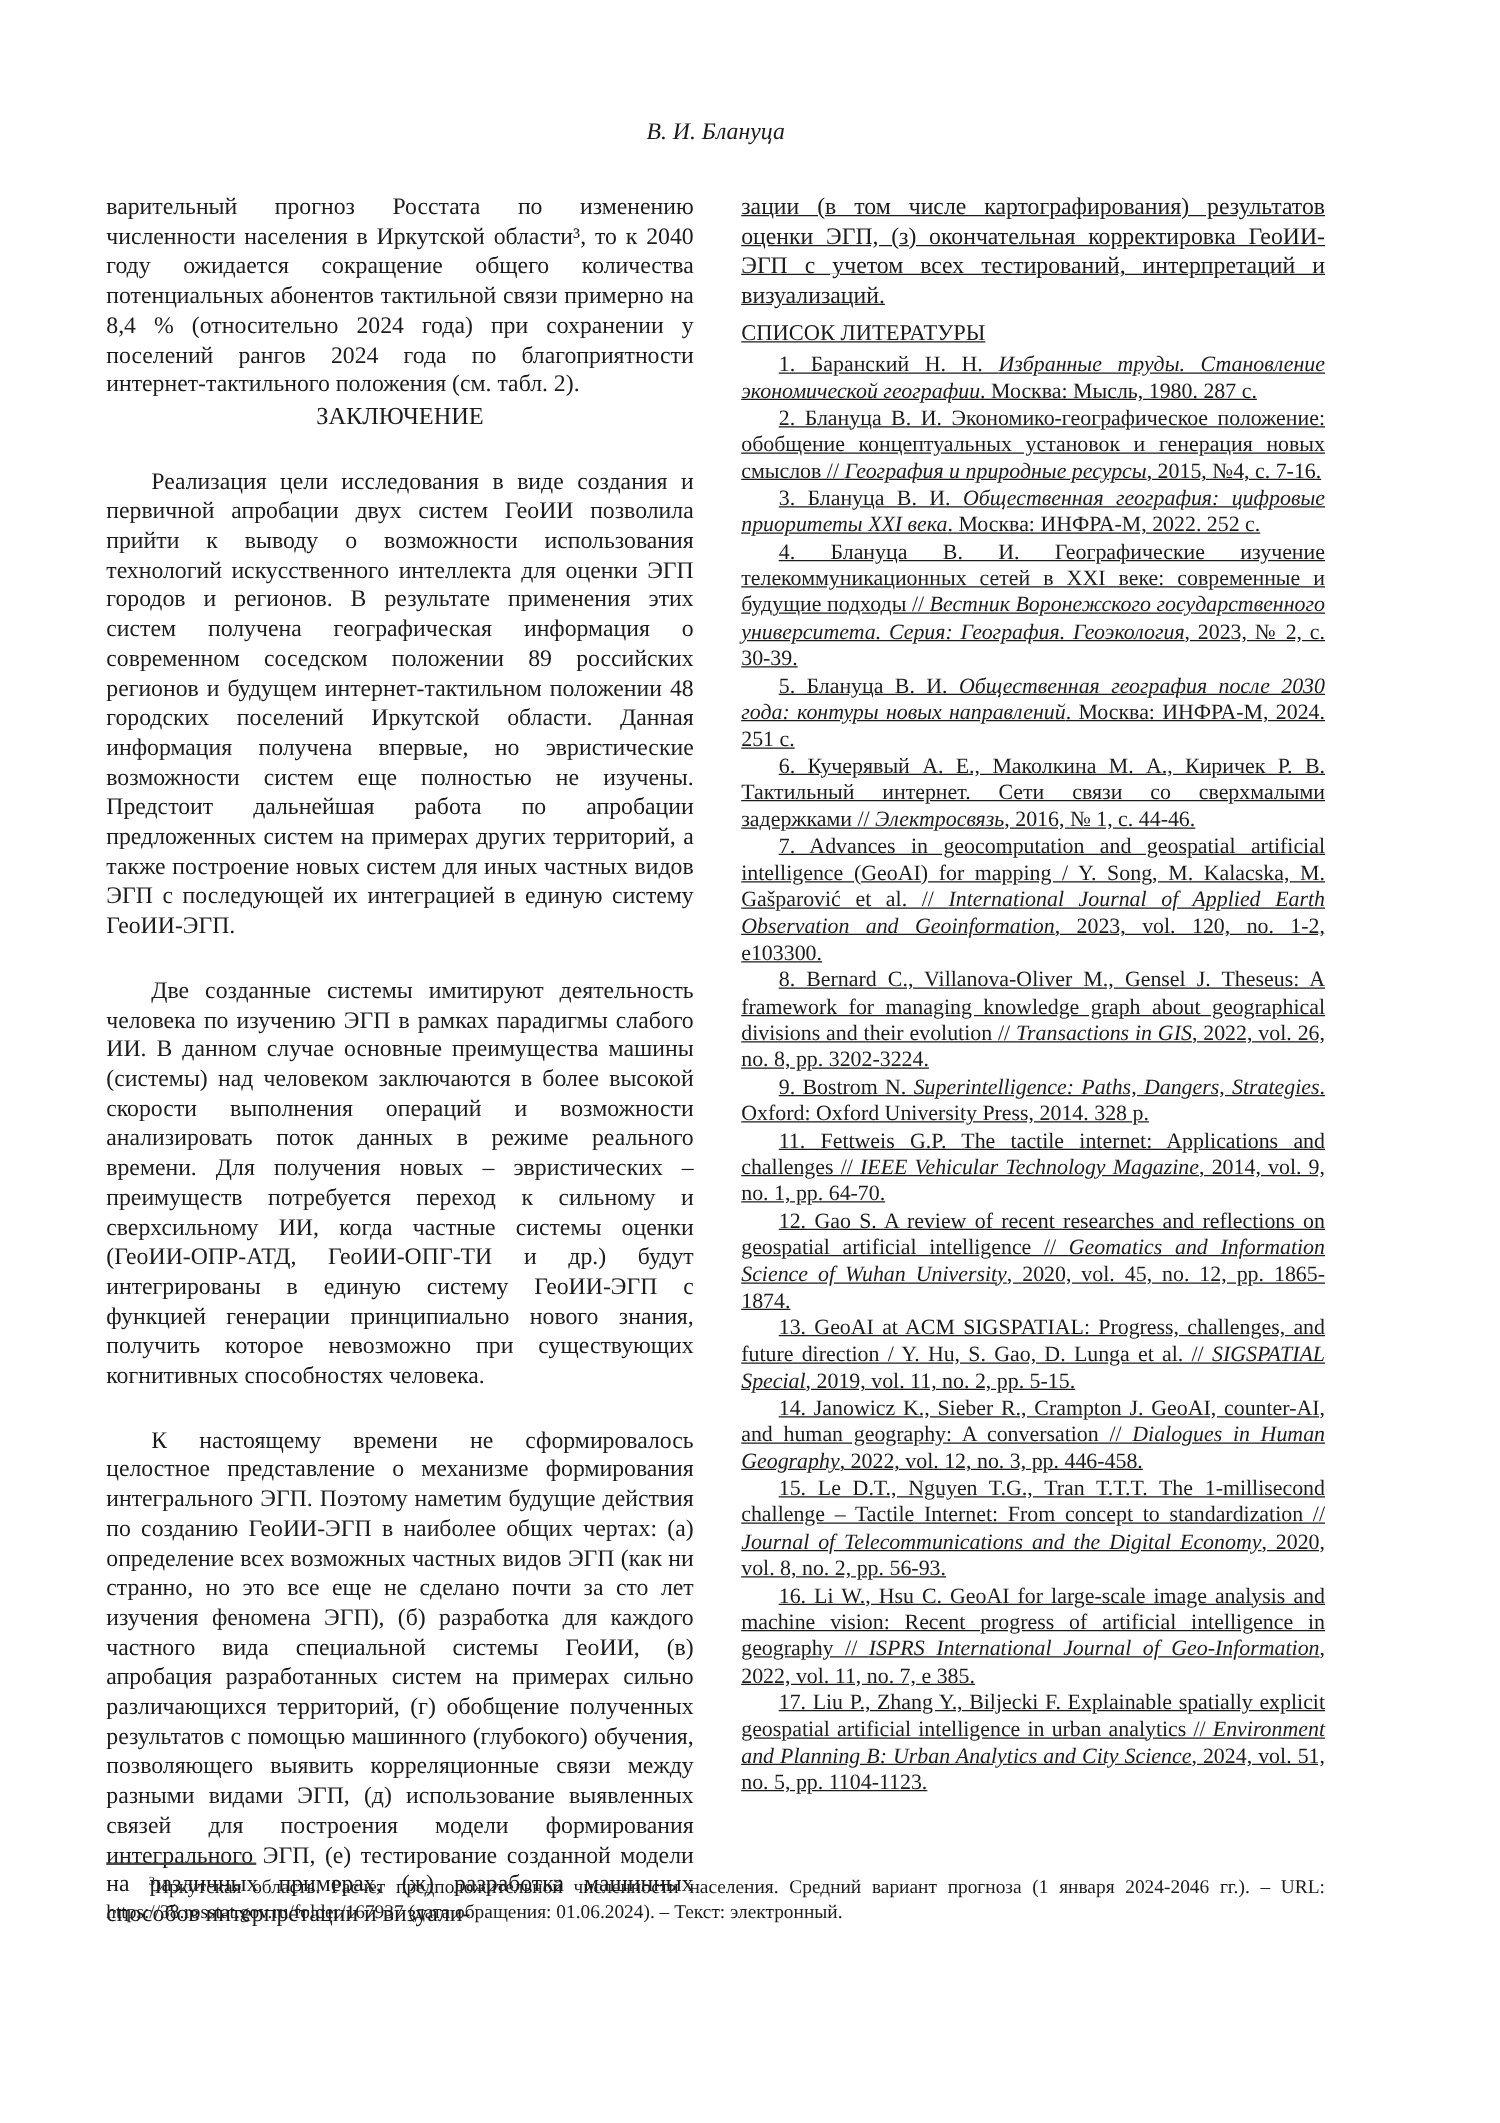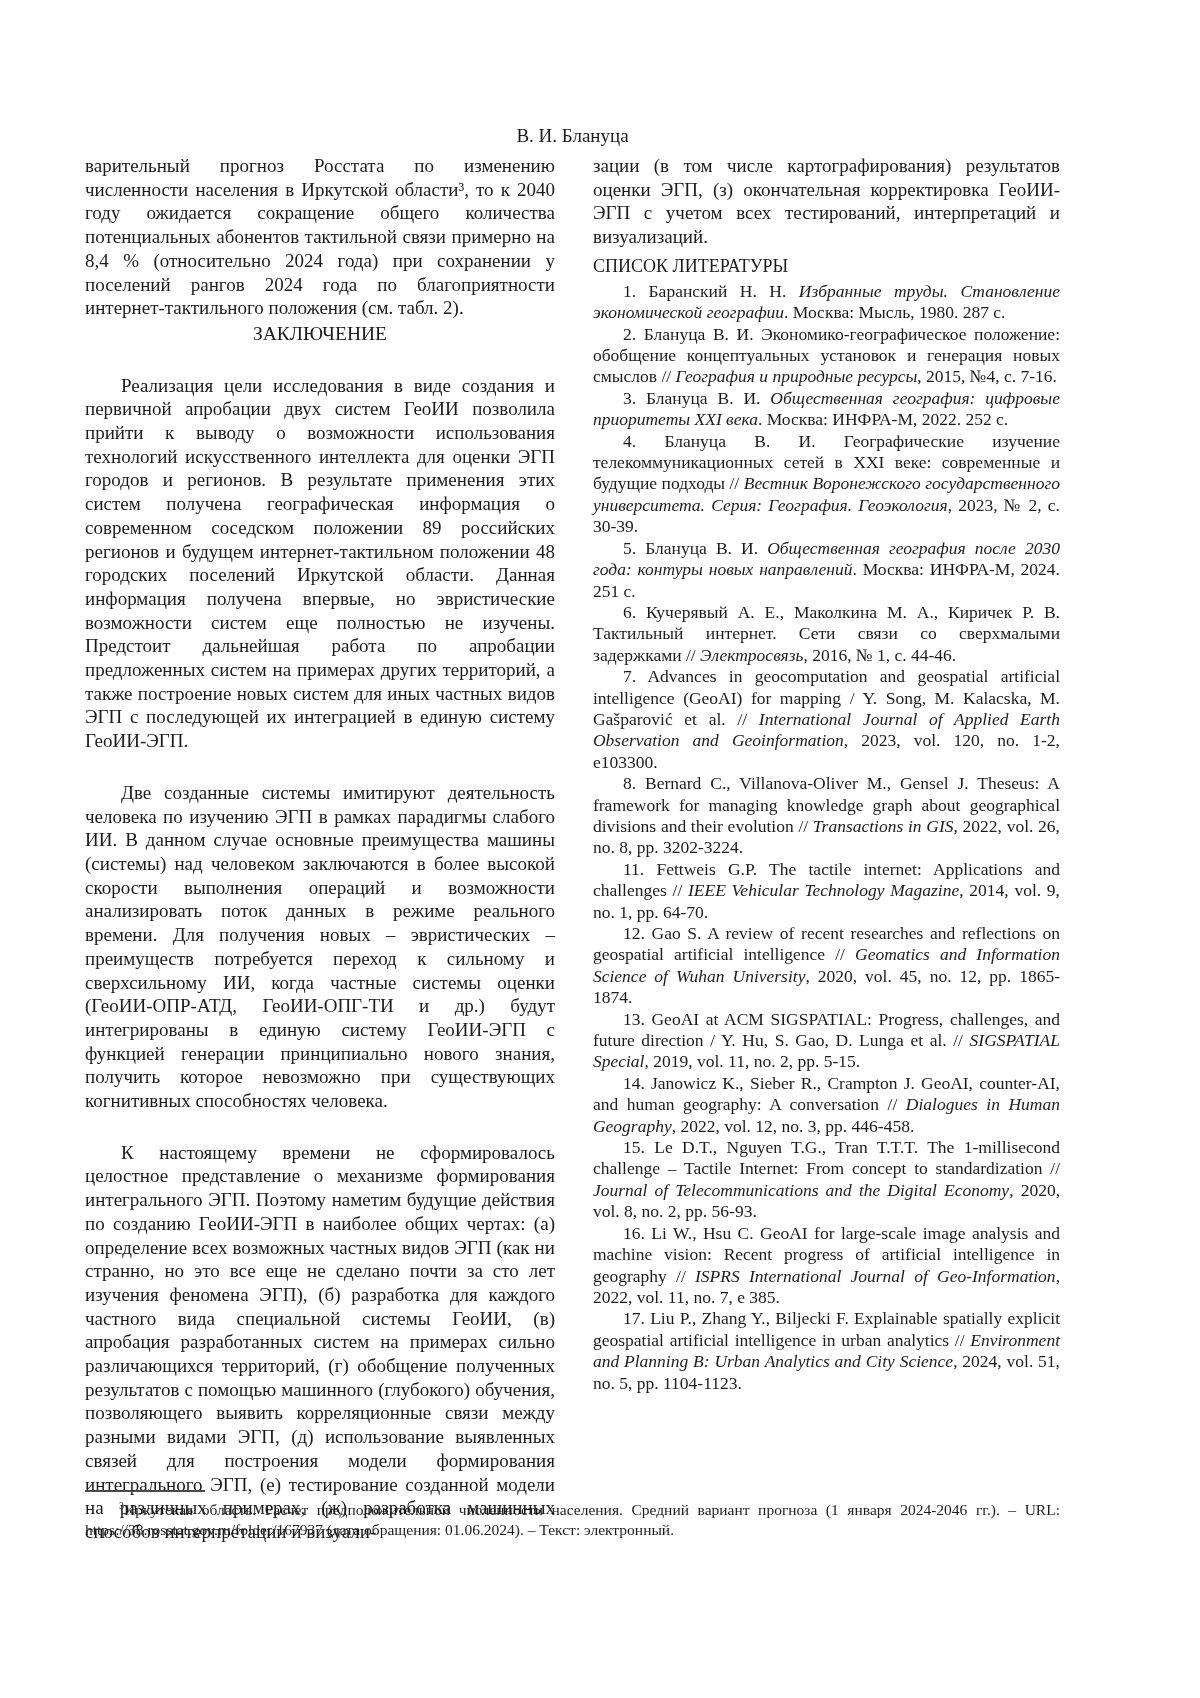--- a/index.html
+++ b/index.html
@@ -5,29 +5,29 @@
   html,body{margin:0;padding:0;background:#ffffff;}
   .page{
     position:relative;
     width:1200px;height:1698px;
     background:#ffffff;
     font-family:"Liberation Serif", serif;
     color:#1c1c1c;
     overflow:hidden;
   }
   .running-head{
-    position:absolute;left:85px;top:124px;width:975px;
-    text-align:center;font-size:19px;line-height:24px;
+    position:absolute;left:85px;top:94px;width:975px;
+    text-align:center;font-style:italic;font-size:19px;line-height:24px;
   }
   .columns{
     position:absolute;left:85px;top:154px;width:975px;
     display:flex;gap:38px;
   }
   .col-left{width:478px;}
-  .col-right{width:475px;}
+  .col-right{width:475px;text-decoration:underline;}
   p{margin:0;}
   .body-par{
     font-size:19px;line-height:23.7px;text-align:justify;
     hyphens:auto;-webkit-hyphens:auto;
   }
   .indent{text-indent:36px;margin-top:28px;}
   .section-heading{
     font-size:19.5px;line-height:23.7px;font-weight:normal;
     text-align:center;margin:2px 0 2px 0;
   }
@@ -78,20 +78,21 @@
       <h2 class="refs-heading">СПИСОК ЛИТЕРАТУРЫ</h2>
       <div>
           <p class="ref"><span>1. Баранский Н. Н. </span><em>Избранные труды. Становление экономической географии</em><span>. Москва: Мысль, 1980. 287 с.</span></p>
           <p class="ref"><span>2. Блануца В. И. Экономико-географическое положение: обобщение концептуальных установок и генерация новых смыслов // </span><em>География и природные ресурсы</em><span>, 2015, №4, с. 7-16.</span></p>
           <p class="ref"><span>3. Блануца В. И. </span><em>Общественная география: цифровые приоритеты XXI века</em><span>. Москва: ИНФРА-М, 2022. 252 с.</span></p>
           <p class="ref"><span>4. Блануца В. И. Географические изучение телекоммуникационных сетей в XXI веке: современные и будущие подходы // </span><em>Вестник Воронежского государственного университета. Серия: География. Геоэкология</em><span>, 2023, № 2, с. 30-39.</span></p>
           <p class="ref"><span>5. Блануца В. И. </span><em>Общественная география после 2030 года: контуры новых направлений</em><span>. Москва: ИНФРА-М, 2024. 251 с.</span></p>
           <p class="ref"><span>6. Кучерявый А. Е., Маколкина М. А., Киричек Р. В. Тактильный интернет. Сети связи со сверхмалыми задержками // </span><em>Электросвязь</em><span>, 2016, № 1, с. 44-46.</span></p>
           <p class="ref"><span>7. Advances in geocomputation and geospatial artificial intelligence (GeoAI) for mapping / Y. Song, M. Kalacska, M. Gašparović et al. // </span><em>International Journal of Applied Earth Observation and Geoinformation</em><span>, 2023, vol. 120, no. 1-2, e103300.</span></p>
           <p class="ref"><span>8. Bernard C., Villanova-Oliver M., Gensel J. Theseus: A framework for managing knowledge graph about geographical divisions and their evolution // </span><em>Transactions in GIS</em><span>, 2022, vol. 26, no. 8, pp. 3202-3224.</span></p>
+          <p class="ref"><span>9. Bostrom N. </span><em>Superintelligence: Paths, Dangers, Strategies</em><span>. Oxford: Oxford University Press, 2014. 328 p.</span></p>
           <p class="ref"><span>11. Fettweis G.P. The tactile internet: Applications and challenges // </span><em>IEEE Vehicular Technology Magazine</em><span>, 2014, vol. 9, no. 1, pp. 64-70.</span></p>
           <p class="ref"><span>12. Gao S. A review of recent researches and reflections on geospatial artificial intelligence // </span><em>Geomatics and Information Science of Wuhan University</em><span>, 2020, vol. 45, no. 12, pp. 1865-1874.</span></p>
           <p class="ref"><span>13. GeoAI at ACM SIGSPATIAL: Progress, challenges, and future direction / Y. Hu, S. Gao, D. Lunga et al. // </span><em>SIGSPATIAL Special</em><span>, 2019, vol. 11, no. 2, pp. 5-15.</span></p>
           <p class="ref"><span>14. Janowicz K., Sieber R., Crampton J. GeoAI, counter-AI, and human geography: A conversation // </span><em>Dialogues in Human Geography</em><span>, 2022, vol. 12, no. 3, pp. 446-458.</span></p>
           <p class="ref"><span>15. Le D.T., Nguyen T.G., Tran T.T.T. The 1-millisecond challenge – Tactile Internet: From concept to standardization // </span><em>Journal of Telecommunications and the Digital Economy</em><span>, 2020, vol. 8, no. 2, pp. 56-93.</span></p>
           <p class="ref"><span>16. Li W., Hsu C. GeoAI for large-scale image analysis and machine vision: Recent progress of artificial intelligence in geography // </span><em>ISPRS International Journal of Geo-Information</em><span>, 2022, vol. 11, no. 7, e 385.</span></p>
           <p class="ref"><span>17. Liu P., Zhang Y., Biljecki F. Explainable spatially explicit geospatial artificial intelligence in urban analytics // </span><em>Environment and Planning B: Urban Analytics and City Science</em><span>, 2024, vol. 51, no. 5, pp. 1104-1123.</span></p>
         </div>
     </div>
 

